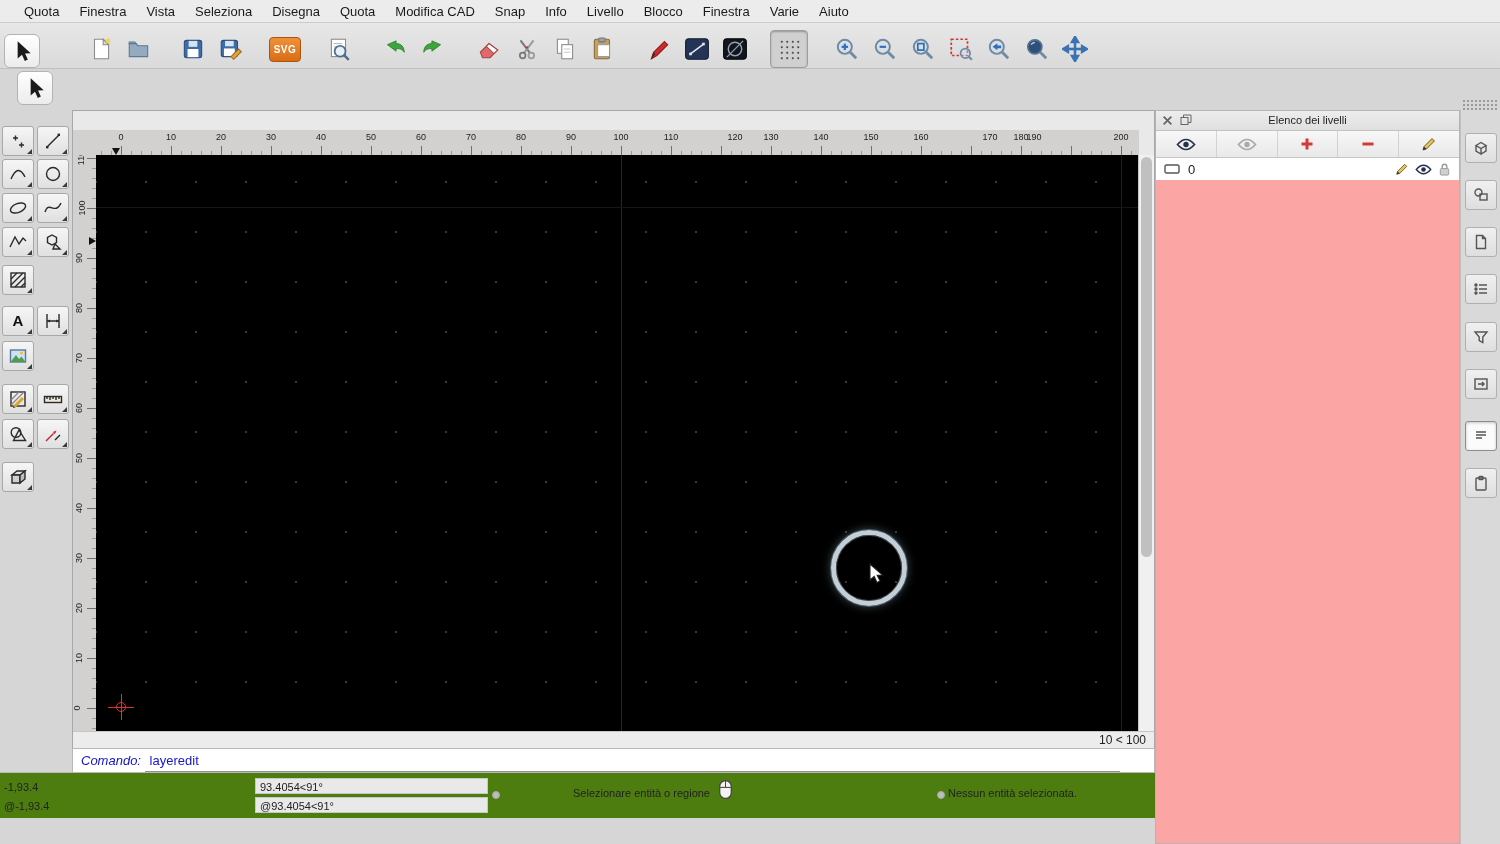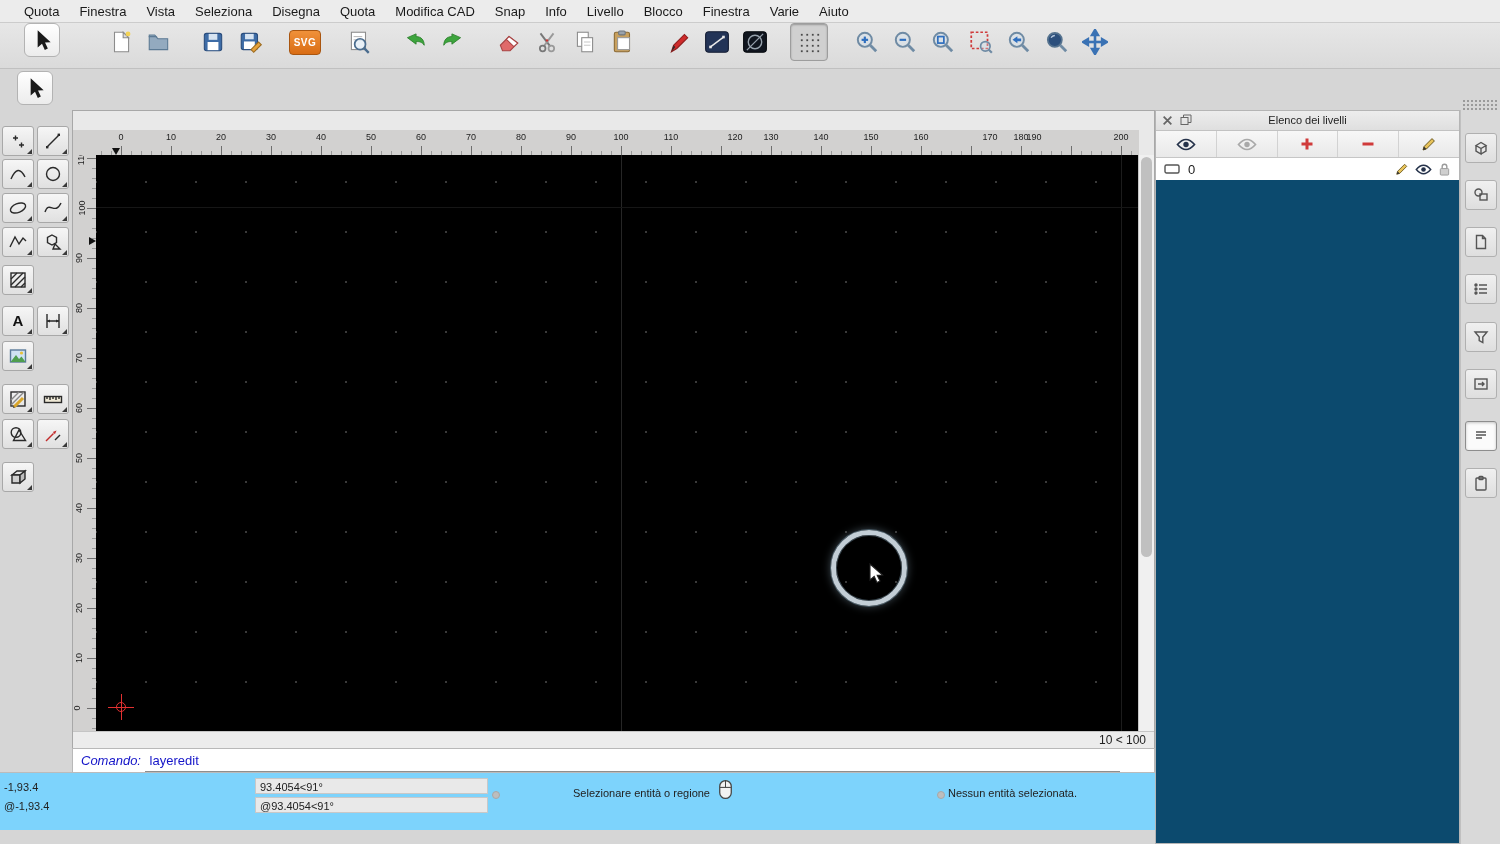--- a/index.html
+++ b/index.html
@@ -1,21 +1,21 @@
 <!DOCTYPE html>
 <html><head>
 <meta charset="utf-8">
 <style>
   html,body{margin:0;padding:0;background:#9a9a9a;}
   #app{position:relative;width:1500px;height:844px;background:#d6d6d6;font-family:"Liberation Sans",sans-serif;overflow:hidden;color:#1a1a1a;}
   
   .menubar{position:absolute;top:0;left:0;right:0;height:22px;background:#ececec;border-bottom:1px solid #cccccc;display:flex;align-items:center;padding-left:14px;font-size:13px;}
   .menu-item{padding:0 10px;white-space:nowrap;}
   
-  .toolbar{position:absolute;top:23px;left:0;right:0;height:45px;background:linear-gradient(#e7e7e7,#dadada);border-bottom:1px solid #c0c0c0;display:flex;align-items:flex-start;padding-left:24px;}
+  .toolbar{position:absolute;top:23px;left:0;right:0;height:45px;background:linear-gradient(#e7e7e7,#dadada);border-bottom:1px solid #c0c0c0;display:flex;align-items:flex-end;padding-left:4px;}
   .tbtn{width:38px;height:38px;border:none;background:transparent;display:flex;align-items:center;justify-content:center;padding:0;flex:0 0 auto;}
   .tbtn svg{width:26px;height:26px;display:block;}
   .tbtn.raised{background:linear-gradient(#ffffff,#ececec);border:1px solid #b3b3b3;border-radius:6px;width:36px;height:34px;}
   .tbtn.pressed{background:#d0d0d0;border:1px solid #9d9d9d;border-radius:4px;box-shadow:inset 0 1px 2px rgba(0,0,0,.28);}
   .sp{flex:0 0 auto;}
   .svg-badge{display:inline-block;background:linear-gradient(#f0913a,#d96d14);color:#fff;font-size:10px;font-weight:bold;border-radius:4px;padding:6px 4px;border:1px solid #a9550f;letter-spacing:.5px;}
   .gridpat{width:22px;height:22px;background-image:radial-gradient(#4a4a4a 1.1px,transparent 1.3px);background-size:5.5px 5.5px;background-position:1px 1px;}
   
   .row2{position:absolute;top:68px;left:0;right:0;height:42px;}
   .row2 .tbtn{position:absolute;left:17px;top:3px;}
@@ -57,26 +57,26 @@
   
   .cmddock{position:absolute;left:72px;top:748px;width:1083px;height:50px;background:#fff;border:1px solid #b8b8b8;box-sizing:border-box;}
   .cmd-history{padding:4px 0 2px 8px;font-size:13px;}
   .cmd-history .lbl{color:#1414c8;font-style:italic;}
   .cmd-history .val{color:#1414c8;margin-left:5px;}
   .cmd-row{display:flex;align-items:center;padding:1px 6px 0 6px;gap:6px;}
   .cmd-row .lbl{font-size:13px;color:#111;}
   .cmd-row input{flex:1;height:18px;border:1px solid #8e8e8e;background:#fff;font-size:12px;padding:0 4px;font-family:"Liberation Sans",sans-serif;}
   .cmd-row button{width:22px;height:16px;border:1px solid #8e8e8e;background:#e8e8e8;display:flex;align-items:center;justify-content:center;padding:0;}
   
-  .statusbar{position:absolute;left:0;top:772px;width:1500px;height:58px;background:#7dd3fc;border-top:1px solid #bbbbbb;box-sizing:border-box;font-size:11px;color:#222;}
+  .statusbar{position:absolute;left:0;top:772px;width:1500px;height:46px;background:#4d7c0f;border-top:1px solid #bbbbbb;box-sizing:border-box;font-size:11px;color:#222;}
   .statusbar .abspos{position:absolute;white-space:nowrap;}
   .coordbox{background:#e9e9e9;border:1px solid #c8c8c8;width:233px;height:16px;line-height:16px;padding-left:4px;box-sizing:border-box;}
   .led{position:absolute;width:6px;height:6px;border-radius:50%;background:#bdbdbd;border:1px solid #a7a7a7;}
   
-  .layerpanel{position:absolute;left:1155px;top:110px;width:305px;height:734px;background:#0c4a6e;border:1px solid #b5b5b5;box-sizing:border-box;}
+  .layerpanel{position:absolute;left:1155px;top:110px;width:305px;height:734px;background:#fca5a5;border:1px solid #b5b5b5;box-sizing:border-box;}
   .lp-header{position:relative;height:19px;background:linear-gradient(#ededed,#dfdfdf);border-bottom:1px solid #c2c2c2;}
   .lp-title{position:absolute;left:0;right:0;top:3px;text-align:center;font-size:11px;color:#222;}
   .lp-close{position:absolute;left:6px;top:4px;width:11px;height:11px;}
   .lp-float{position:absolute;left:24px;top:3px;width:12px;height:12px;}
   .lp-tools{display:flex;height:26px;background:#f1f1f1;border-bottom:1px solid #c6c6c6;}
   .lp-cell{flex:1;display:flex;align-items:center;justify-content:center;border-right:1px solid #d2d2d2;background:linear-gradient(#f7f7f7,#e9e9e9);padding:0;border-top:none;border-bottom:none;border-left:none;}
   .lp-row{display:flex;align-items:center;height:22px;padding:0 8px;font-size:13px;gap:6px;background:#fff;}
   .lp-row .grow{flex:1;}
   
   .dockstrip{position:absolute;left:1460px;top:110px;width:40px;height:734px;background:#d9d9d9;border-left:1px solid #c0c0c0;box-sizing:border-box;}

